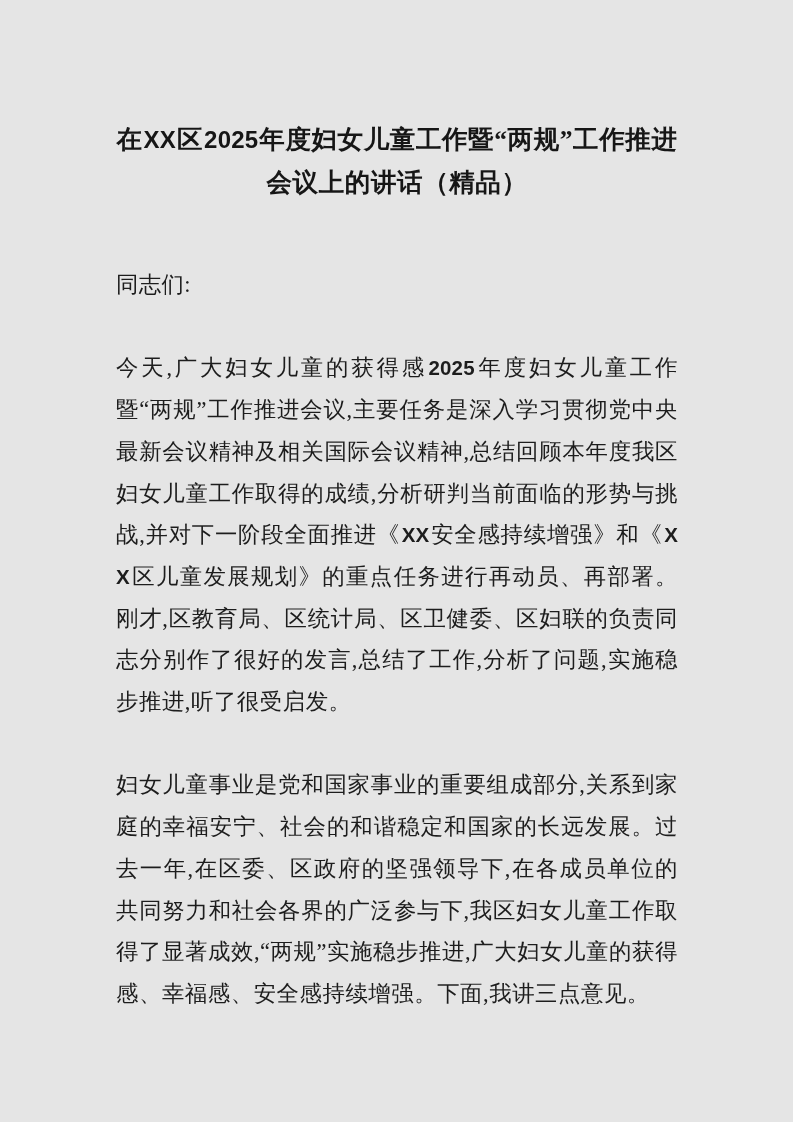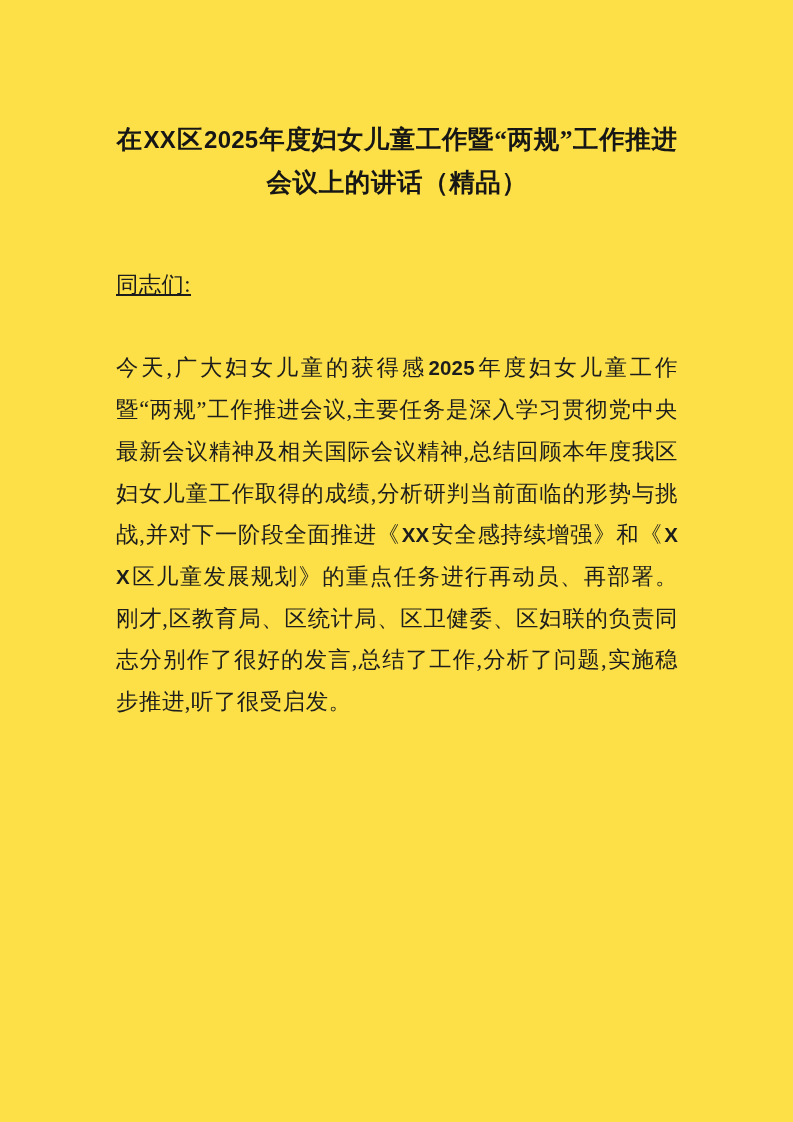--- a/index.html
+++ b/index.html
@@ -6,21 +6,21 @@
     margin: 0;
     padding: 0;
     background: #ffffff;
   }
 
   .page {
     position: relative;
     width: 793px;
     height: 1122px;
     margin: 0 auto;
-    background: #fde047;
+    background: #e5e5e5;
     overflow: hidden;
     box-sizing: border-box;
   }
 
   .doc-body {
     position: absolute;
     left: 116px;
     top: 118px;
     width: 562px;
   }
@@ -64,21 +64,20 @@
     word-break: break-all;
   }
 
   p.para:last-child {
     margin-bottom: 0;
   }
 
   p.salutation {
     text-align: left;
     letter-spacing: 0.4px;
-    text-decoration: underline;
   }
 
   
   .para .lat {
     font-family: "Liberation Sans", "DejaVu Sans", sans-serif;
     font-weight: bold;
     font-size: 20.5px;
     letter-spacing: 0.2px;
     padding: 0 1.5px;
   }
@@ -95,16 +94,19 @@
     </h1>
 
     <div class="body-block">
 
       <p class="para salutation">同志们:</p>
 
       <p class="para">
         <span>今天,广大妇女儿童的获得感</span><span class="lat">2025</span><span>年度妇女儿童工作暨“两规”工作推进会议,主要任务是深入学习贯彻党中央最新会议精神及相关国际会议精神,总结回顾本年度我区妇女儿童工作取得的成绩,分析研判当前面临的形势与挑战,并对下一阶段全面推进《</span><span class="lat">XX</span><span>安全感持续增强》和《</span><span class="lat">XX</span><span>区儿童发展规划》的重点任务进行再动员、再部署。刚才,区教育局、区统计局、区卫健委、区妇联的负责同志分别作了很好的发言,总结了工作,分析了问题,实施稳步推进,听了很受启发。</span>
       </p>
 
+      <p class="para">
+        <span>妇女儿童事业是党和国家事业的重要组成部分,关系到家庭的幸福安宁、社会的和谐稳定和国家的长远发展。过去一年,在区委、区政府的坚强领导下,在各成员单位的共同努力和社会各界的广泛参与下,我区妇女儿童工作取得了显著成效,“两规”实施稳步推进,广大妇女儿童的获得感、幸福感、安全感持续增强。下面,我讲三点意见。</span>
+      </p>
 
     </div>
   </div>
 </div>
 
 </body></html>

